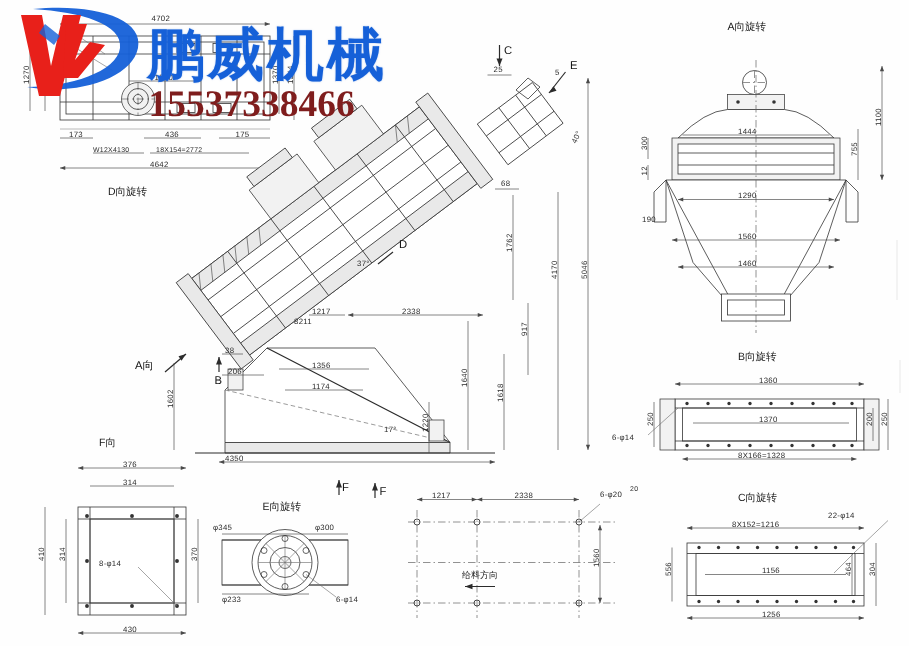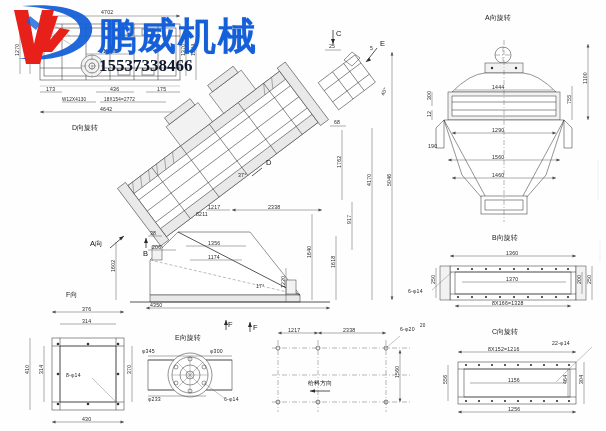--- a/index.html
+++ b/index.html
@@ -21,21 +21,21 @@
   .fillgray{fill:#e9e9e9;stroke:#3a3a3a;stroke-width:.55;}
   .fillgray2{fill:#f2f2f2;stroke:#3a3a3a;stroke-width:.5;}
   .fillwhite{fill:#ffffff;stroke:#3a3a3a;stroke-width:.55;}
 
   
   #wm{position:absolute;left:0;top:0;width:606px;height:431px;pointer-events:none;border-radius:27px;}
   #wm-brand{position:absolute;left:98px;top:17px;font-family:"DejaVu Sans",sans-serif;
     font-size:38px;font-weight:bold;color:#1560d8;letter-spacing:2px;line-height:1;
     text-shadow:0 0 1px rgba(21,96,216,.5);}
   #wm-phone{position:absolute;left:99px;top:57px;font-family:"Liberation Serif",serif;
-    font-size:17px;font-weight:bold;color:#0f172a;letter-spacing:0px;line-height:1;}
+    font-size:25px;font-weight:bold;color:#7f1d1d;letter-spacing:0px;line-height:1;}
   #wm-logo{position:absolute;left:2px;top:18px;width:100px;height:72px;}
 </style>
 </head>
 <body>
 
 <div id="stage">
 
   <svg width="606" height="431" viewBox="0 0 606 431">
 
     <g>

